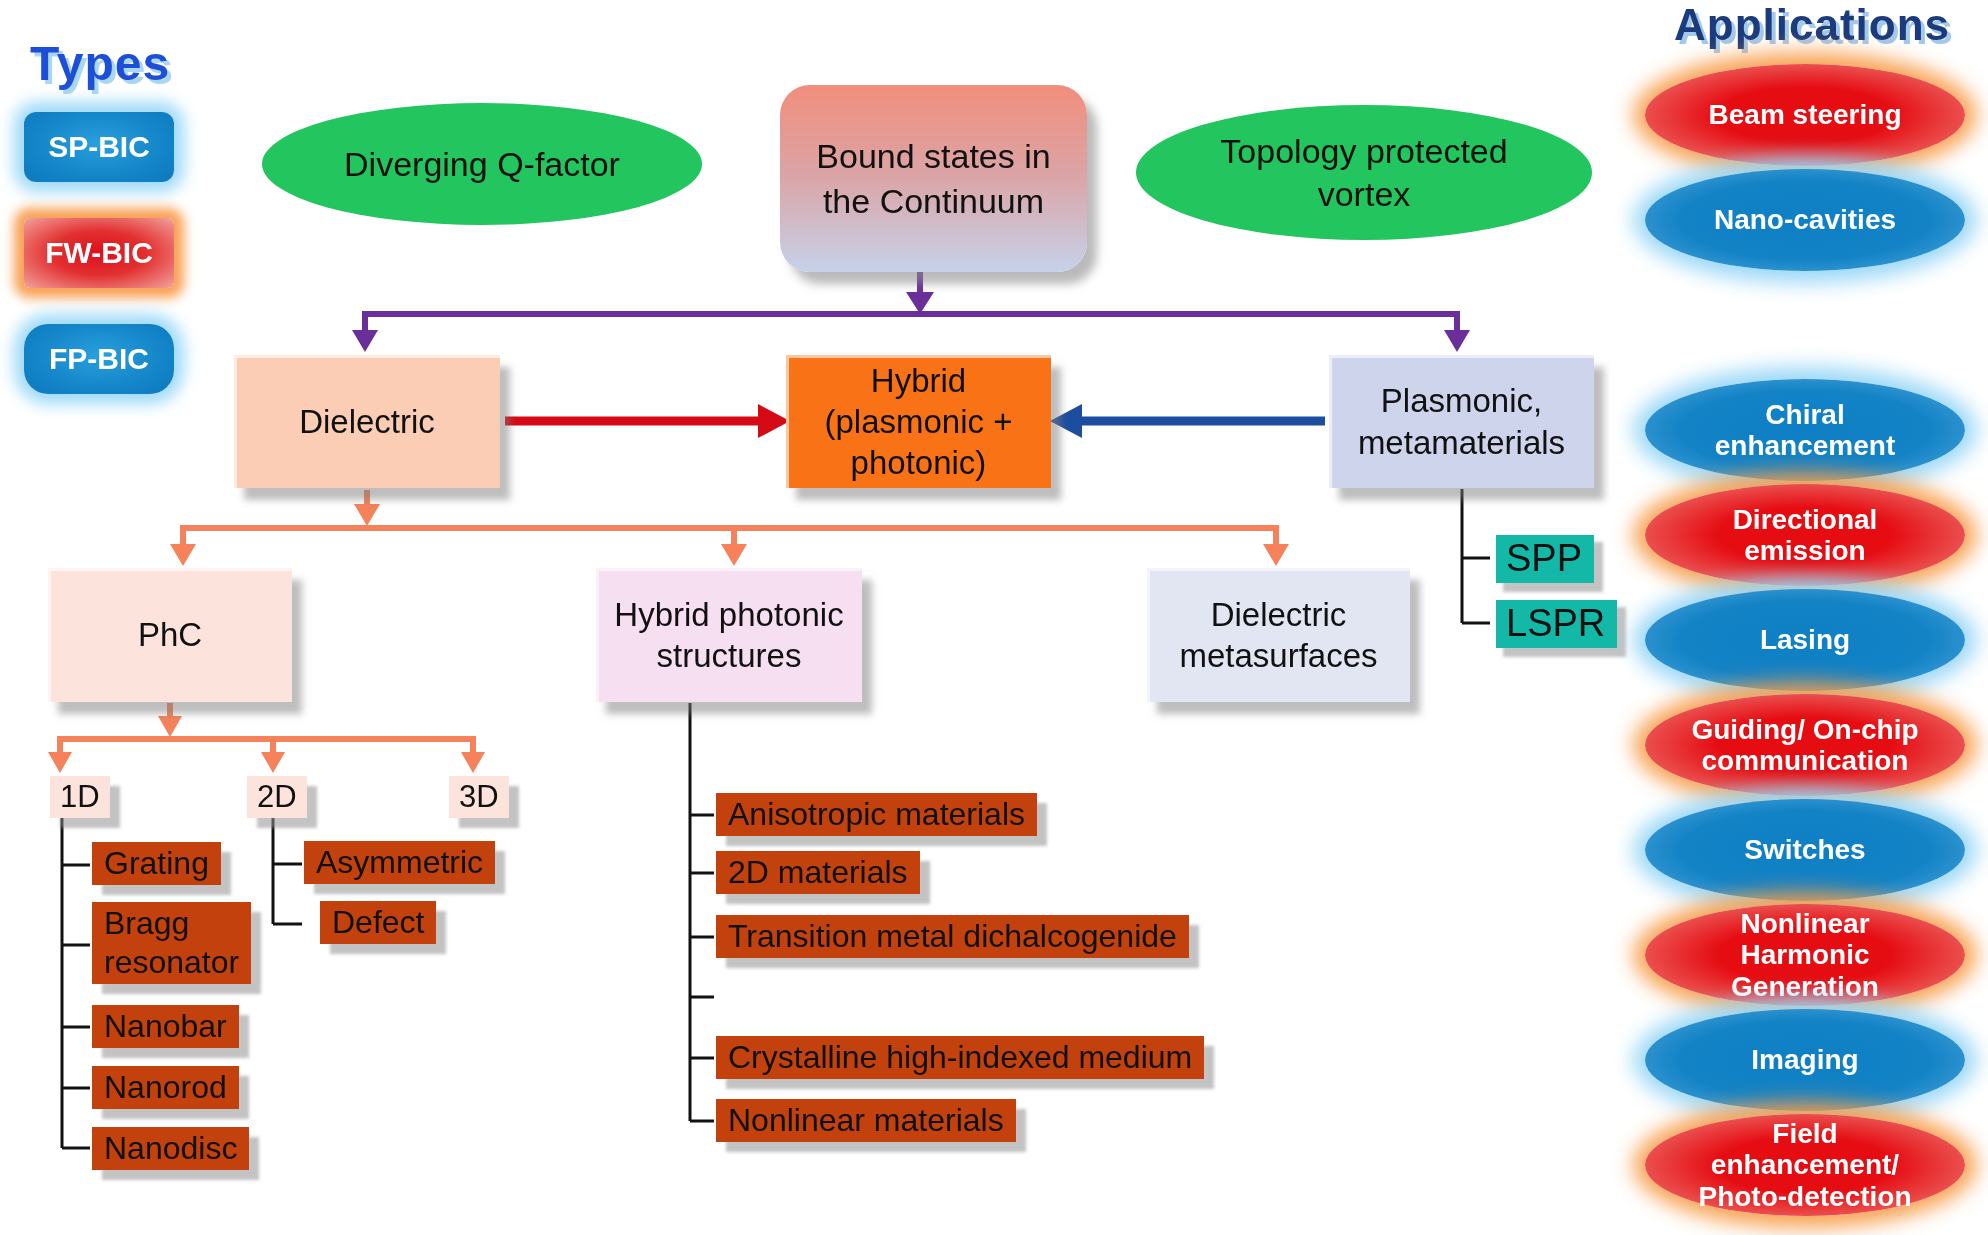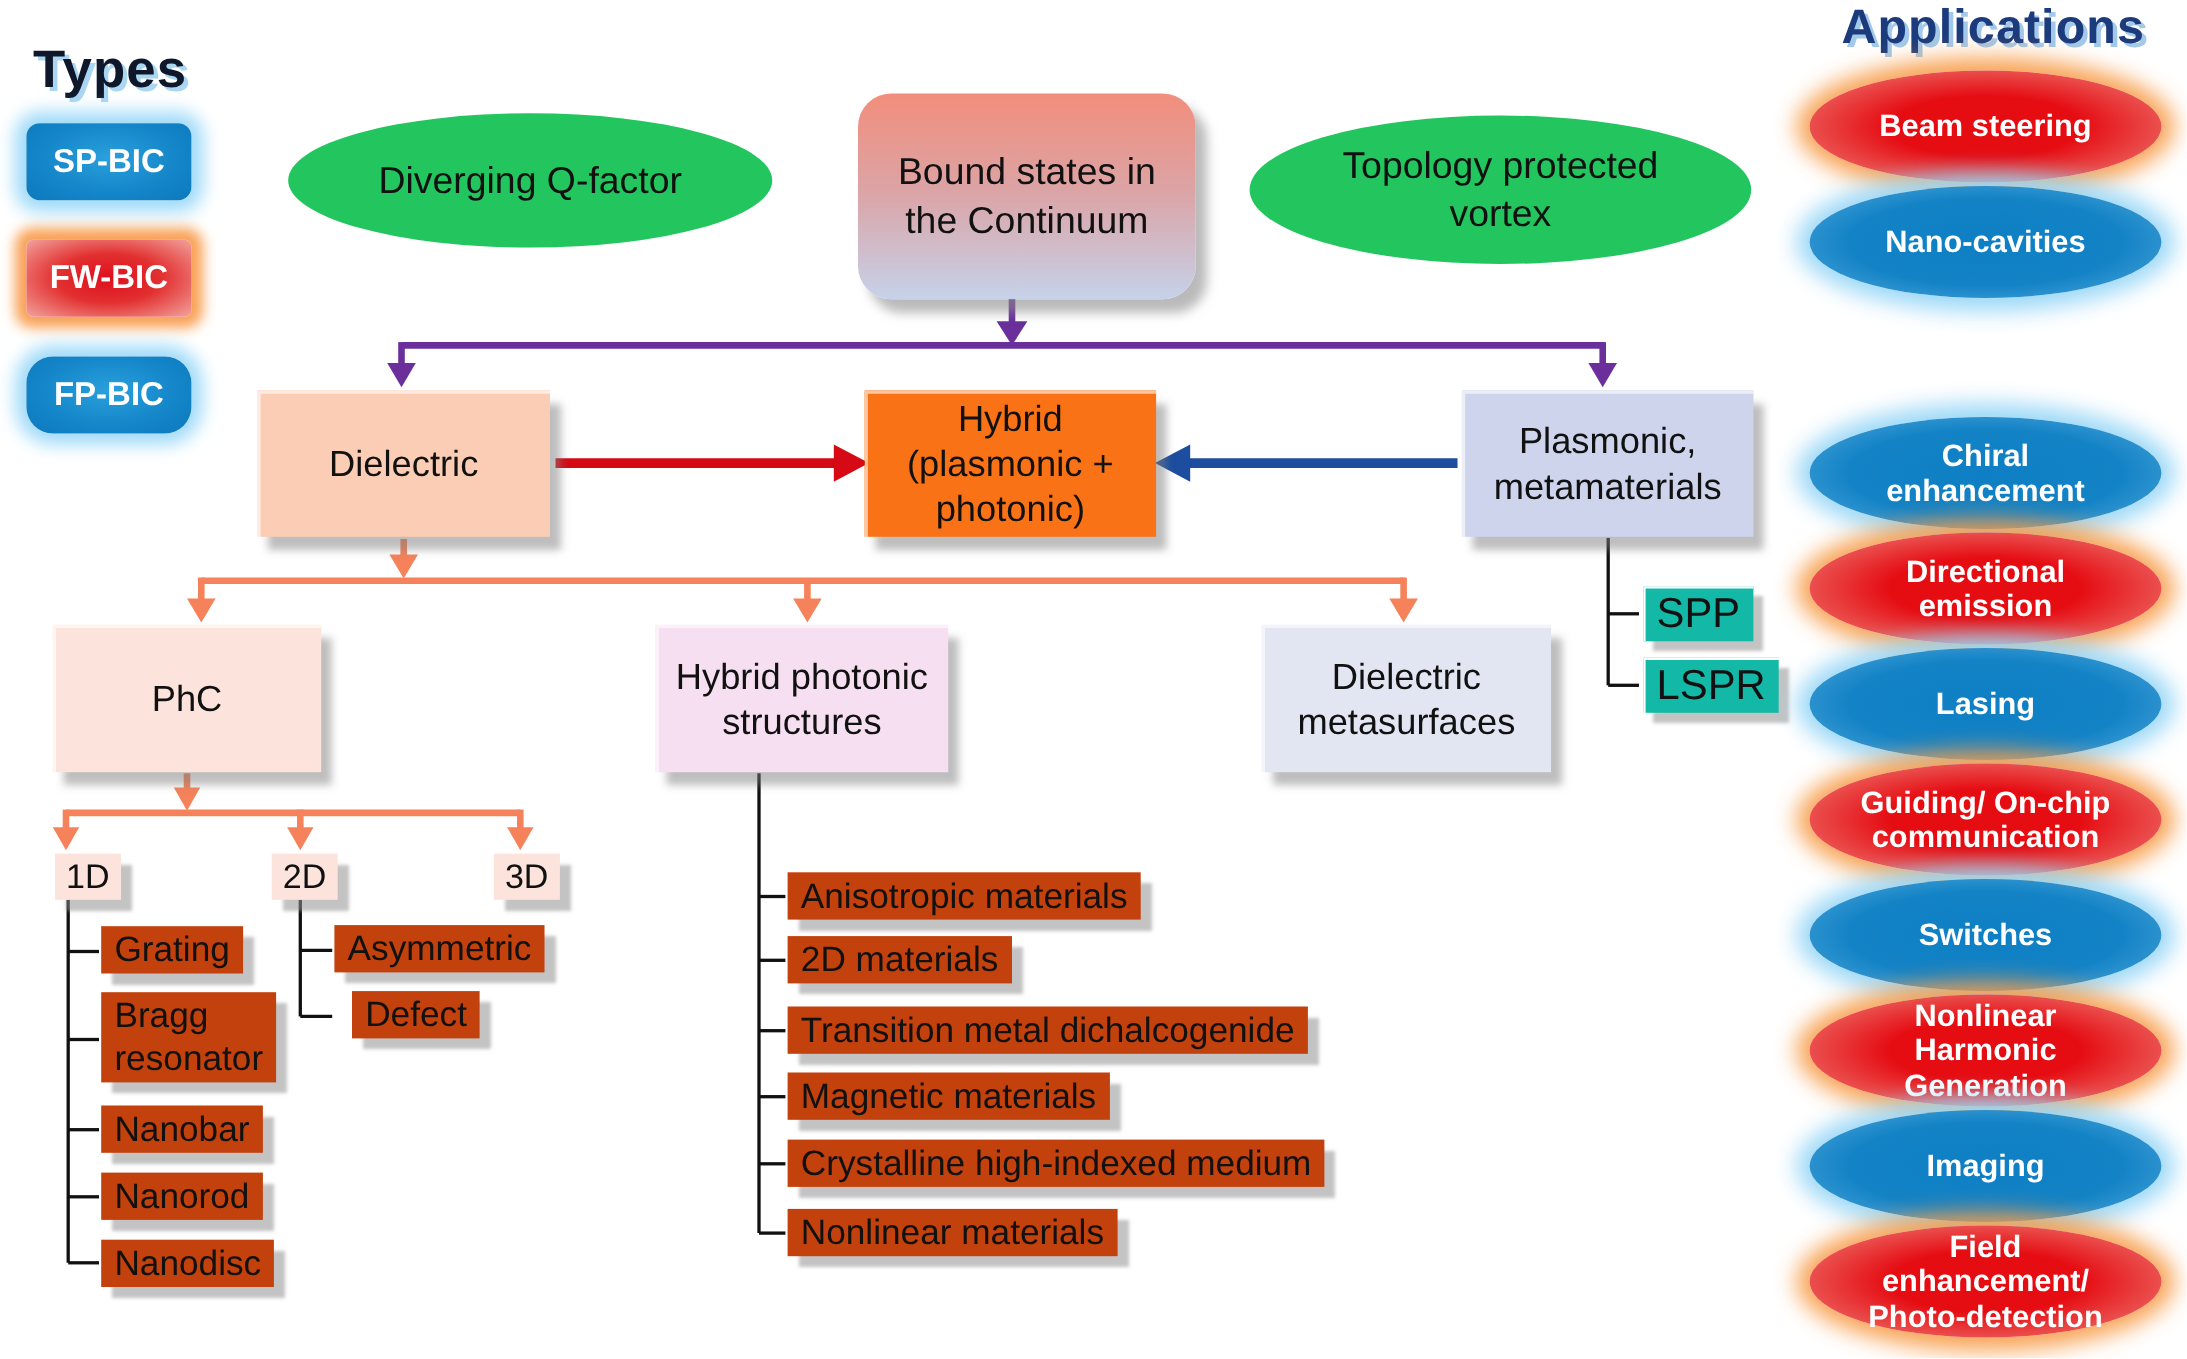--- a/index.html
+++ b/index.html
@@ -5,21 +5,21 @@
   html,body{margin:0;padding:0;background:#fff;}
   .canvas{
     position:relative;width:1988px;height:1235px;background:#fff;overflow:hidden;
     font-family:"Liberation Sans","DejaVu Sans",sans-serif;color:#111;
   }
   .abs{position:absolute;}
   .flex{display:flex;align-items:center;justify-content:center;text-align:center;}
   .pre{white-space:pre-line;}
 
   
-  .types-title{font-size:48px;font-weight:bold;color:#0f172a;text-shadow:4px 4px 0 #a9d6f2;letter-spacing:1px;}
+  .types-title{font-size:48px;font-weight:bold;color:#1d4ed8;text-shadow:4px 4px 0 #a9d6f2;letter-spacing:1px;}
   .apps-title{font-size:44px;font-weight:bold;color:#1c3b7d;text-shadow:4px 4px 0 #a2c8ea;letter-spacing:1px;}
 
   
   .badge{width:150px;height:70px;font-size:30px;font-weight:bold;color:#fff;}
   .badge.blue{background:radial-gradient(ellipse at 50% 45%,#2aa0dc 0%,#1385c8 60%,#0d79bd 100%);border-radius:12px;box-shadow:0 0 16px 10px #9edaf9;}
   .badge.blue.round{border-radius:24px;}
   .badge.red{background:radial-gradient(ellipse at 50% 50%,#dd0f1d 0%,#e23030 45%,#f2a39d 100%);border-radius:6px;box-shadow:0 0 12px 10px #f9a155;}
 
   
   .ellipse{background:#22c55e;border-radius:50%;font-size:34px;line-height:1.25;}
@@ -171,21 +171,20 @@
   <div class="abs chip pre" style="left:92px;top:1005px;">Nanobar</div>
   <div class="abs chip pre" style="left:92px;top:1066px;">Nanorod</div>
   <div class="abs chip pre" style="left:92px;top:1127px;">Nanodisc</div>
 
   <div class="abs chip pre" style="left:304px;top:841px;">Asymmetric</div>
   <div class="abs chip pre" style="left:320px;top:901px;">Defect</div>
 
   <div class="abs chip" style="left:716px;top:793px;">Anisotropic materials</div>
   <div class="abs chip" style="left:716px;top:851px;">2D materials</div>
   <div class="abs chip" style="left:716px;top:915px;">Transition metal dichalcogenide</div>
-  <div class="abs chip" style="left:716px;top:975px;">Magnetic materials</div>
   <div class="abs chip" style="left:716px;top:1036px;">Crystalline high-indexed medium</div>
   <div class="abs chip" style="left:716px;top:1099px;">Nonlinear materials</div>
 
   <div class="abs chip lav" style="left:1494px;top:533px;">SPP</div>
   <div class="abs chip lav" style="left:1494px;top:598px;">LSPR</div>
 
   <div class="abs apps-title" style="left:1642px;top:0px;width:340px;text-align:center;">Applications</div>
 
   <div class="abs flex app red pre" style="top:64px;">Beam steering</div>
   <div class="abs flex app blue pre" style="top:169px;">Nano-cavities</div>

